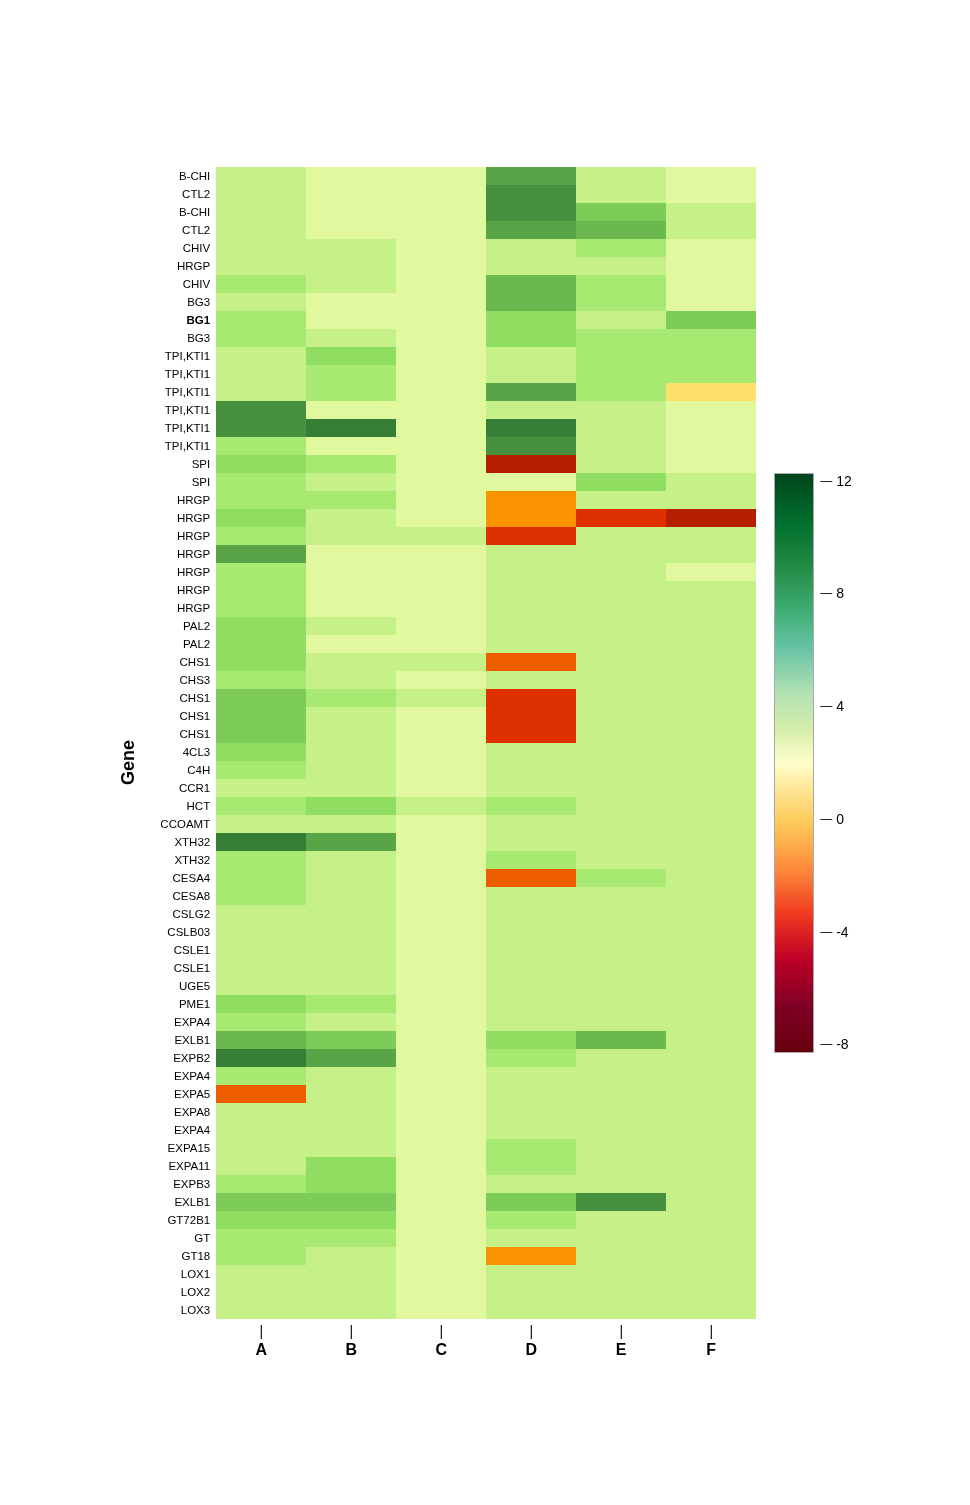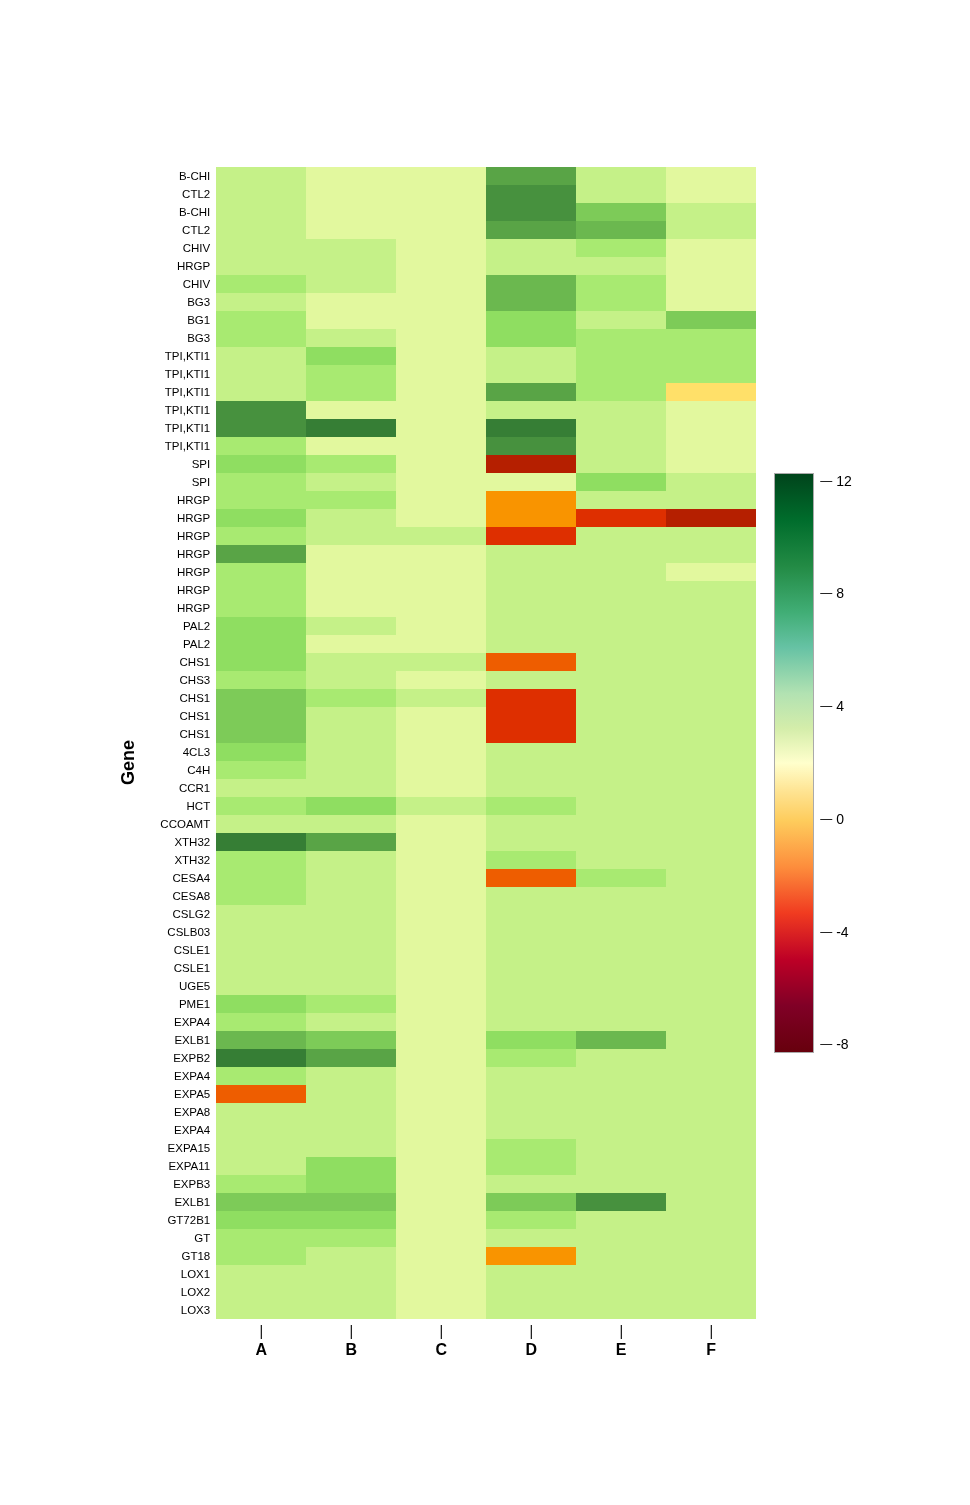--- a/index.html
+++ b/index.html
@@ -158,21 +158,21 @@
     <div class="left-section">
       <div class="row-labels" id="row-labels-container">
           <div class="row-label" style="height: 18px; font-size: 11.5px; min-width: 65px;">B-CHI</div>
           <div class="row-label" style="height: 18px; font-size: 11.5px; min-width: 65px;">CTL2</div>
           <div class="row-label" style="height: 18px; font-size: 11.5px; min-width: 65px;">B-CHI</div>
           <div class="row-label" style="height: 18px; font-size: 11.5px; min-width: 65px;">CTL2</div>
           <div class="row-label" style="height: 18px; font-size: 11.5px; min-width: 65px;">CHIV</div>
           <div class="row-label" style="height: 18px; font-size: 11.5px; min-width: 65px;">HRGP</div>
           <div class="row-label" style="height: 18px; font-size: 11.5px; min-width: 65px;">CHIV</div>
           <div class="row-label" style="height: 18px; font-size: 11.5px; min-width: 65px;">BG3</div>
-          <div class="row-label" style="height: 18px; font-size: 11.5px; min-width: 65px;">BG1</div>
+          <div class="row-label" style="height: 18px; font-size: 11.5px; min-width: 65px; font-weight: bold;">BG1</div>
           <div class="row-label" style="height: 18px; font-size: 11.5px; min-width: 65px;">BG3</div>
           <div class="row-label" style="height: 18px; font-size: 11.5px; min-width: 65px;">TPI,KTI1</div>
           <div class="row-label" style="height: 18px; font-size: 11.5px; min-width: 65px;">TPI,KTI1</div>
           <div class="row-label" style="height: 18px; font-size: 11.5px; min-width: 65px;">TPI,KTI1</div>
           <div class="row-label" style="height: 18px; font-size: 11.5px; min-width: 65px;">TPI,KTI1</div>
           <div class="row-label" style="height: 18px; font-size: 11.5px; min-width: 65px;">TPI,KTI1</div>
           <div class="row-label" style="height: 18px; font-size: 11.5px; min-width: 65px;">TPI,KTI1</div>
           <div class="row-label" style="height: 18px; font-size: 11.5px; min-width: 65px;">SPI</div>
           <div class="row-label" style="height: 18px; font-size: 11.5px; min-width: 65px;">SPI</div>
           <div class="row-label" style="height: 18px; font-size: 11.5px; min-width: 65px;">HRGP</div>

